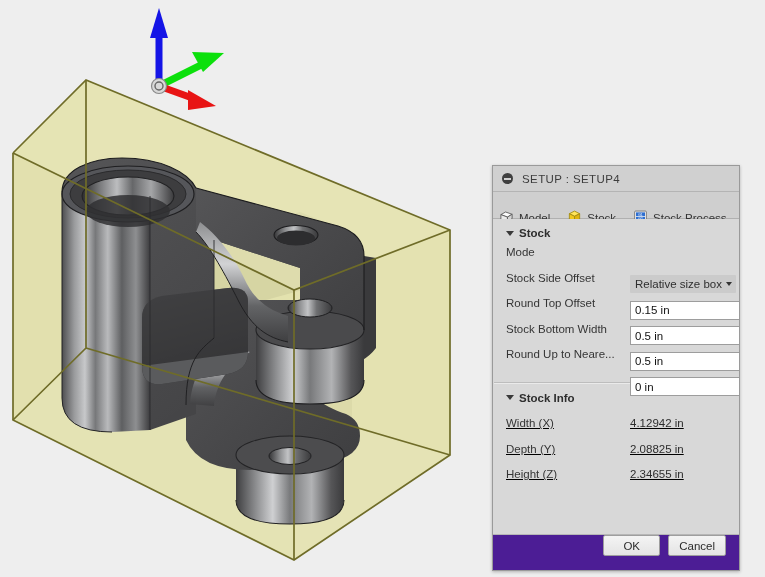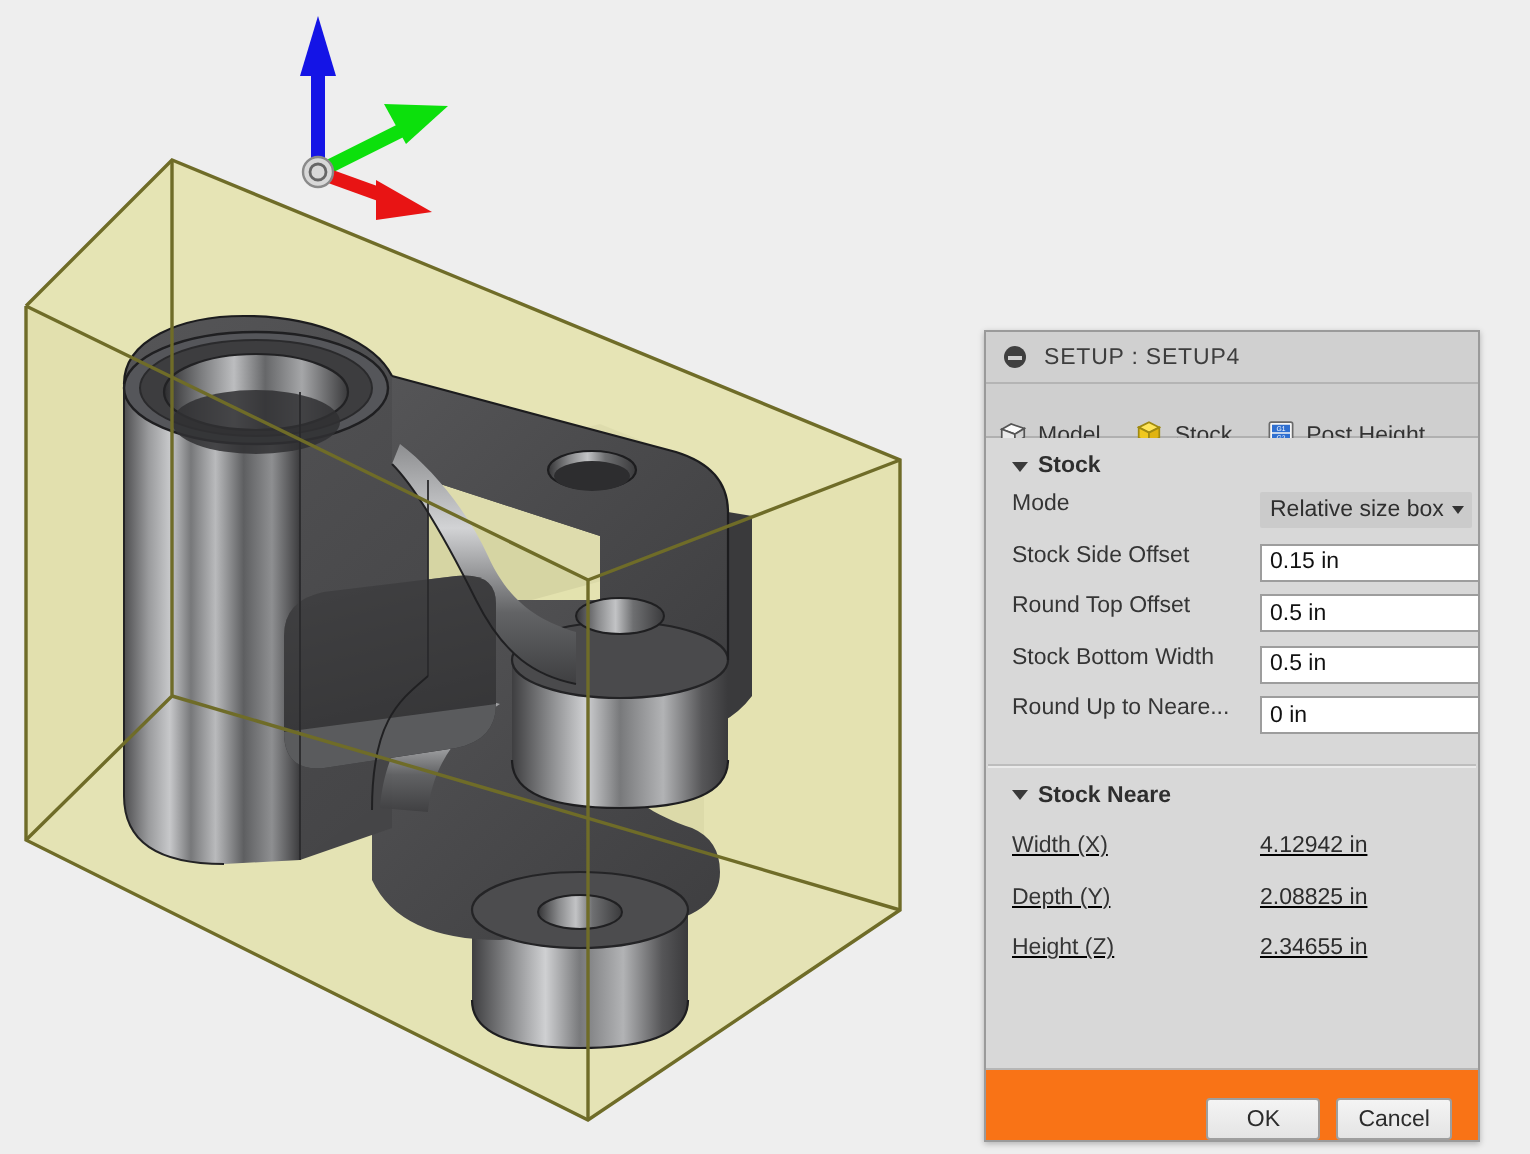--- a/index.html
+++ b/index.html
@@ -60,21 +60,21 @@
   
   .dlg-body{flex:1 1 auto;background:#d8d8d8;padding:0;overflow:hidden;}
   .section-head{
     display:flex;align-items:center;gap:5px;
     padding:8px 0 7px 13px;font-size:11.5px;font-weight:bold;color:#2e2e2e;
   }
   .tri{width:0;height:0;border-left:4.5px solid transparent;border-right:4.5px solid transparent;border-top:5.5px solid #3a3a3a;}
   .rows{padding:0 12px 0 13px;}
   .row{display:flex;align-items:flex-start;height:25.5px;}
   .row .lbl{font-size:11.5px;color:#353535;flex:0 0 124px;white-space:nowrap;}
-  .row .ctl{flex:1 1 auto;display:flex;align-items:center;}
+  .row .ctl{flex:1 1 auto;display:flex;align-items:center;margin-top:29px;}
 
   .select{
     width:100%;height:18px;box-sizing:border-box;
     background:#cbcbcb;color:#2f2f2f;font-size:11.5px;
     display:flex;align-items:center;padding:0 4px 0 5px;
     border:0;border-radius:1px;cursor:default;
     white-space:nowrap;overflow:hidden;
   }
   .select .txt{flex:1 1 auto;overflow:hidden;text-overflow:clip;}
   .caret{width:0;height:0;border-left:3.5px solid transparent;border-right:3.5px solid transparent;border-top:4.5px solid #333;margin-left:4px;flex:0 0 auto;}
@@ -88,23 +88,23 @@
   }
 
   .divider{height:1px;background:#bdbdbd;border-bottom:1px solid #eaeaea;margin:8px 1px 0 1px;}
 
   .inforow{display:flex;align-items:center;height:25.5px;text-decoration:underline;}
   .inforow .lbl{font-size:11.5px;color:#353535;flex:0 0 124px;}
   .inforow .val{font-size:11.5px;color:#2d2d2d;}
 
   
   .dlg-foot{
-    flex:0 0 36px;height:36px;background:#f97316;
+    flex:0 0 36px;height:36px;background:#4c1d95;
     border-top:1px solid #b6b6b6;
-    display:flex;align-items:flex-end;justify-content:flex-end;
+    display:flex;align-items:flex-start;justify-content:flex-end;
     gap:8px;padding-right:13px;box-sizing:border-box;
   }
   .btn{
     min-width:57px;height:21px;box-sizing:border-box;
     background:linear-gradient(#f4f4f4,#e4e4e4);
     border:1px solid #9e9e9e;border-radius:2px;
     font-family:"Liberation Sans", sans-serif;font-size:11.5px;color:#2c2c2c;
     display:flex;align-items:center;justify-content:center;cursor:default;
     padding:0 10px;
   }
@@ -338,21 +338,21 @@
         <span>Stock</span>
       </div>
       <div class="tab">
         <svg class="tab-ico" viewBox="0 0 16 16">
           <rect x="1.8" y="2.2" width="12.4" height="11.6" rx="1" fill="#f6f6f6" stroke="#6a6a6a" stroke-width="0.9"></rect>
           <rect x="3.2" y="3.6" width="9.6" height="4" fill="#2f6fd0"></rect>
           <rect x="3.2" y="8.4" width="9.6" height="4" fill="#2f6fd0"></rect>
           <text x="8" y="7.1" font-family="Liberation Sans, sans-serif" font-size="3.6" fill="#fff" text-anchor="middle">G1</text>
           <text x="8" y="11.9" font-family="Liberation Sans, sans-serif" font-size="3.6" fill="#fff" text-anchor="middle">G2</text>
         </svg>
-        <span>Post Height</span>
+        <span>Stock Process</span>
       </div>
     </div>
 
     <div class="dlg-body">
 
       <div class="section-head">
         <span class="tri"></span>
         <span>Stock</span>
       </div>
 
@@ -408,21 +408,21 @@
             </span>
           </span>
         </div>
 
       </div>
 
       <div class="divider"></div>
 
       <div class="section-head">
         <span class="tri"></span>
-        <span>Stock Neare</span>
+        <span>Stock Info</span>
       </div>
 
       <div class="rows">
         <div class="inforow">
           <span class="lbl">Width (X)</span>
           <span class="val">4.12942 in</span>
         </div>
         <div class="inforow">
           <span class="lbl">Depth (Y)</span>
           <span class="val">2.08825 in</span>

